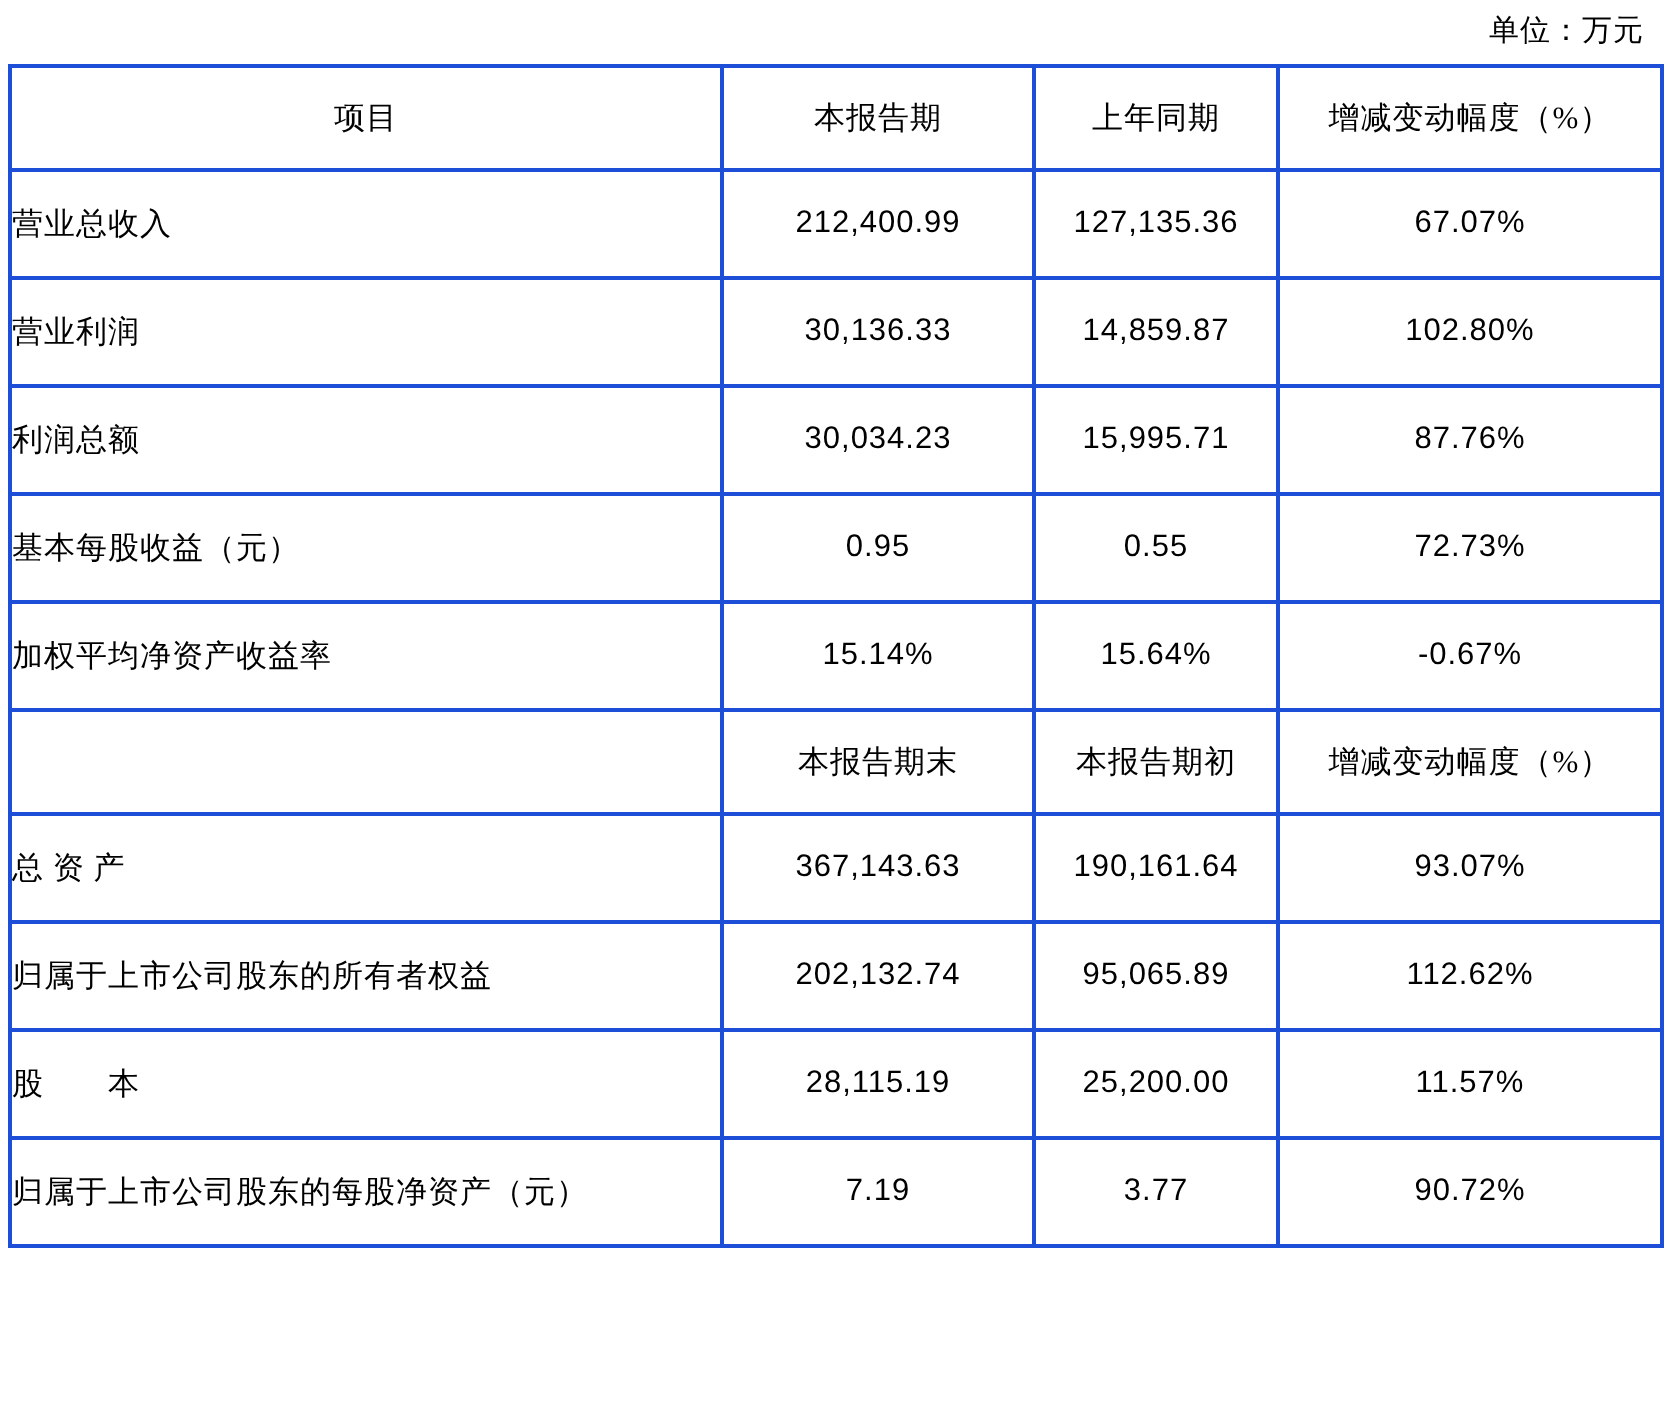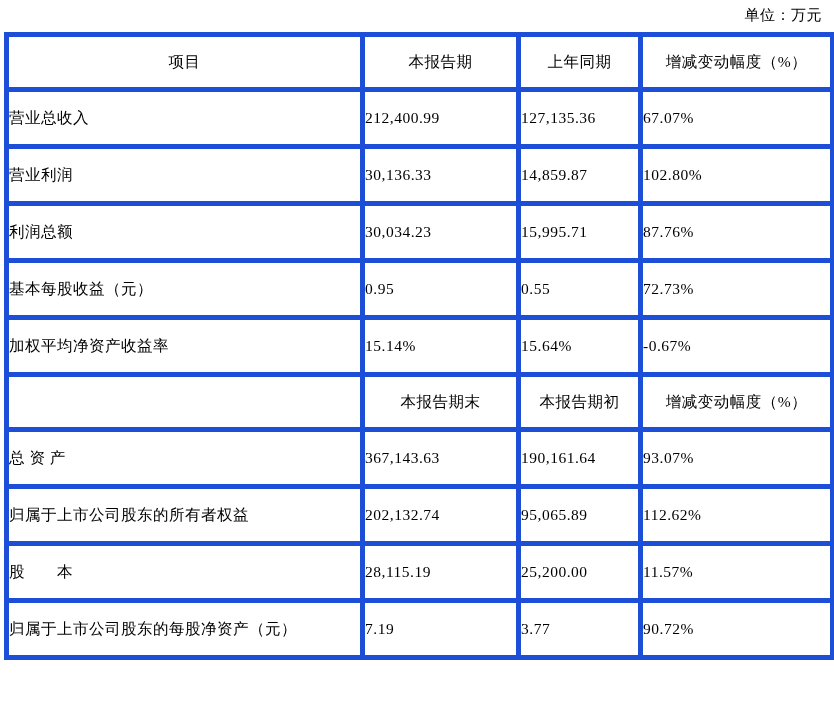--- a/index.html
+++ b/index.html
@@ -28,21 +28,21 @@
     padding: 6px 8px 7px 0;
     letter-spacing: 0.5px;
   }
   table.fin {
     border-collapse: collapse;
     width: 826px;
     margin: 0 auto;
     table-layout: fixed;
   }
   table.fin td, table.fin th {
-    border: 5px solid #1d4ed8;
+    border: 2px solid #1d4ed8;
     padding: 0;
     font-weight: normal;
     font-size: 15.5px;
     vertical-align: middle;
   }
   .col-item   { width: 356px; }
   .col-a      { width: 156px; }
   .col-b      { width: 122px; }
   .col-c      { width: 192px; }
 
@@ -53,23 +53,23 @@
   }
   tr.datarow td {
     height: 52px;
   }
   td.label {
     text-align: left;
     padding-left: 14px;
     letter-spacing: 0.5px;
   }
   td.num {
-    text-align: left;
+    text-align: center;
     padding-right: 12px;
-    font-family: Liberation Serif, serif;
+    font-family: Liberation Sans, sans-serif;
     letter-spacing: 0.5px;
   }
   td.blank {
     background: #ffffff;
   }
   .note {
     font-size: 15.5px;
     padding: 18px 0 0 44px;
     letter-spacing: 0.5px;
   }

